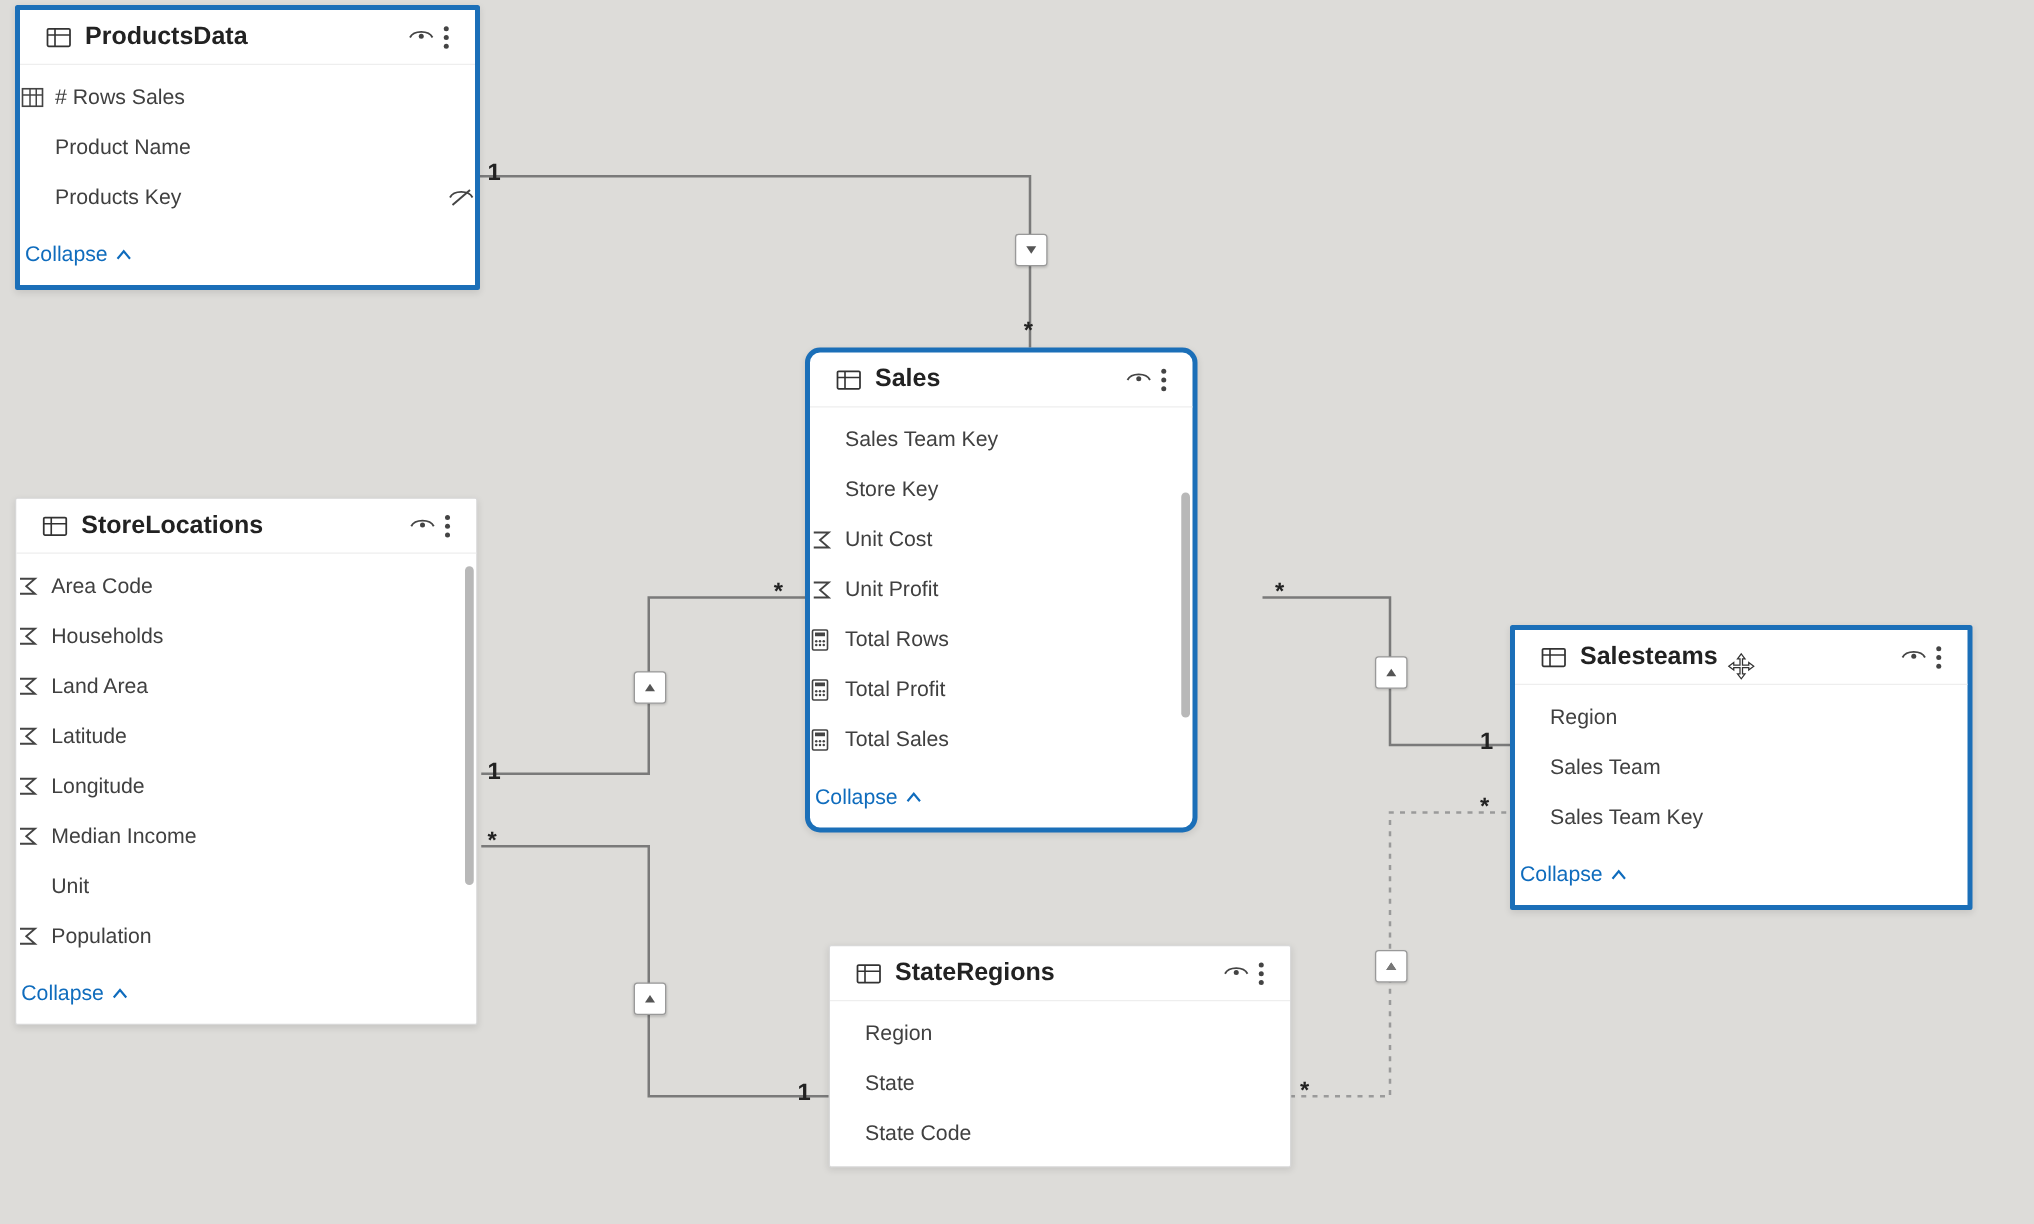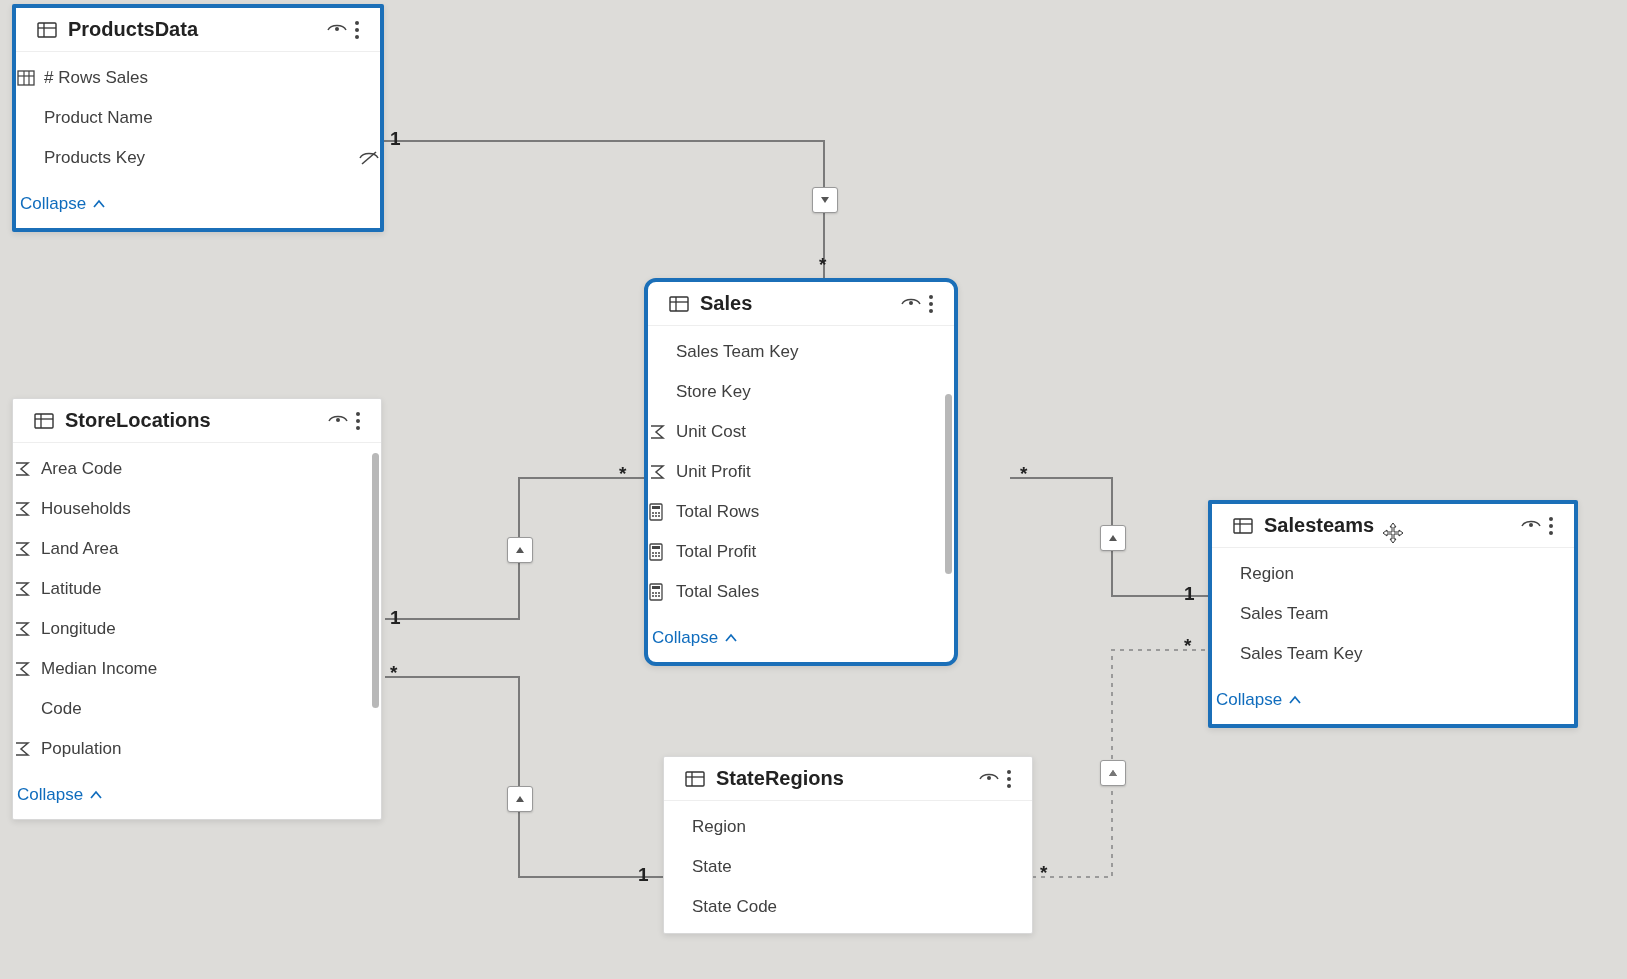--- a/index.html
+++ b/index.html
@@ -416,21 +416,21 @@
       <div class="field-row">
           <span class="field-icon">
             <svg width="18" height="18" viewBox="0 0 18 18">
               <path d="M3 3 L15 3 L8 9 L15 15 L3 15" fill="none" stroke="#444" stroke-width="1.5"></path>
             </svg>
           </span>
           <span class="field-label">Median Income</span>
         </div>
       <div class="field-row">
           <span class="field-icon"></span>
-          <span class="field-label">Code</span>
+          <span class="field-label">Unit</span>
         </div>
       <div class="field-row">
           <span class="field-icon">
             <svg width="18" height="18" viewBox="0 0 18 18">
               <path d="M3 3 L15 3 L8 9 L15 15 L3 15" fill="none" stroke="#444" stroke-width="1.5"></path>
             </svg>
           </span>
           <span class="field-label">Population</span>
         </div>
     </div>

